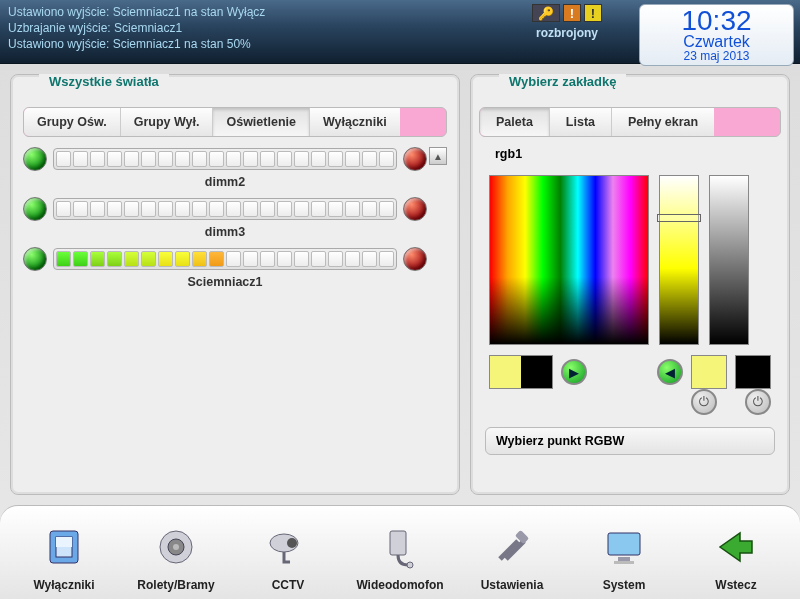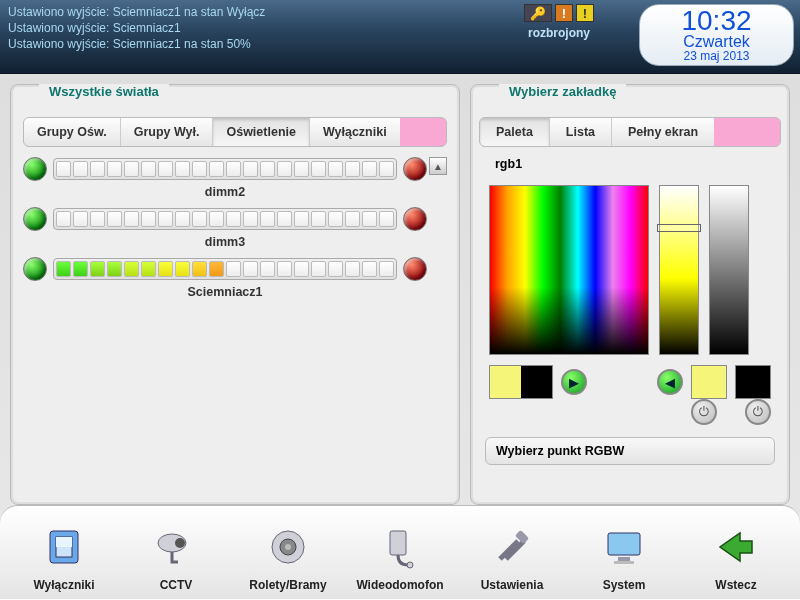--- a/index.html
+++ b/index.html
@@ -1,30 +1,30 @@
 <!DOCTYPE html>
 <html><head>
 <meta charset="utf-8">
 <style>
   * { box-sizing: border-box; margin: 0; padding: 0; font-family: Arial, sans-serif; }
   html, body { width: 800px; height: 600px; overflow: hidden; }
   body { background: linear-gradient(#dcdcdc, #e8e8e8); }
 
   
-  .topbar { height: 74px; background: linear-gradient(#4a6a8a 0%, #2a4560 40%, #102030 100%); display: flex; align-items: flex-start; color: #a8d8f0; border-bottom: 1px solid #0a1520; position: relative; }
+  .topbar { height: 64px; background: linear-gradient(#4a6a8a 0%, #2a4560 40%, #102030 100%); display: flex; align-items: flex-start; color: #a8d8f0; border-bottom: 1px solid #0a1520; position: relative; gap: 7px; }
   .status-log { flex: 1; padding: 4px 8px; font-size: 12px; line-height: 16px; }
   .status-log div { white-space: nowrap; overflow: hidden; }
   .center-status { width: 130px; text-align: center; padding-top: 4px; }
   .center-status .icons { display:flex; justify-content:center; gap:3px; margin-bottom:4px;}
   .icn { width:18px; height:18px; display:inline-flex; align-items:center; justify-content:center; font-weight:bold; font-size:13px; border:1px solid #333;}
   .icn.key { background:#445; color:#ddd; width:28px;}
   .icn.orange { background:#d87a20; color:#fff;}
   .icn.yellow { background:#e8d020; color:#333;}
   .center-status .label { font-size:12px; font-weight:bold; color:#c0e0f5;}
-  .clock-box { width: 155px; background: linear-gradient(#fff,#e4ecf4); margin:4px 6px 4px 15px; border-radius:20px; border:1px solid #9ab; text-align:center; padding:2px 6px; color:#1050d8;}
+  .clock-box { width: 155px; background: linear-gradient(#fff,#e4ecf4); margin:4px 6px 4px 0; border-radius:6px; border:1px solid #9ab; text-align:center; padding:2px 6px; color:#1050d8;}
   .clock-time { font-size:28px; font-weight:400; line-height:28px;}
   .clock-day { font-size:16px; line-height:14px;}
   .clock-date { font-size:12px; line-height:14px;}
 
   
   .main { display:flex; gap:10px; padding:10px 10px 4px 10px; height: 435px;}
   .panel { background:#eee; border:1px solid #bbb; border-radius:8px; position:relative; box-shadow: inset 0 0 0 2px #ddd; }
   .panel-left { width: 450px; }
   .panel-right { flex:1; }
   .panel-title-wrap { position:relative; height:24px;}
@@ -82,21 +82,21 @@
   .tb-item { width:88px; text-align:center; font-size:12px; font-weight:bold; color:#222; cursor:pointer;}
   .tb-icon { height:54px; display:flex; align-items:center; justify-content:center; margin-bottom:4px;}
   .tb-icon svg { width:48px; height:48px; }
 </style>
 </head>
 <body>
 
 <div class="topbar">
   <div class="status-log">
     <div>Ustawiono wyjście: Sciemniacz1 na stan Wyłącz</div>
-    <div>Ustawiono wyjście: Sciemniacz1</div>
+    <div>Uzbrajanie wyjście: Sciemniacz1</div>
     <div>Ustawiono wyjście: Sciemniacz1 na stan 50%</div>
   </div>
   <div class="center-status">
     <div class="icons">
       <span class="icn key">🔑</span>
       <span class="icn orange">!</span>
       <span class="icn yellow">!</span>
     </div>
     <div class="label">rozbrojony</div>
   </div>
@@ -258,40 +258,40 @@
           <rect x="10" y="8" width="28" height="32" rx="3" fill="#6aa8e8" stroke="#336"></rect>
           <rect x="16" y="14" width="16" height="20" fill="#cde4fa" stroke="#336"></rect>
           <rect x="16" y="14" width="16" height="10" fill="#eaf4ff"></rect>
         </svg>
       </div>
       <div>Wyłączniki</div>
     </div>
     <div class="tb-item">
       <div class="tb-icon">
         <svg viewBox="0 0 48 48">
+          <circle cx="24" cy="24" r="16" fill="#d0d0d8" stroke="#667"></circle>
+          <circle cx="24" cy="24" r="8" fill="#888" stroke="#445"></circle>
+          <circle cx="24" cy="24" r="3" fill="#bbb"></circle>
+        </svg>
+      </div>
+      <div>Rolety/Bramy</div>
+    </div>
+    <div class="tb-item">
+      <div class="tb-icon">
+        <svg viewBox="0 0 48 48">
           <ellipse cx="20" cy="20" rx="14" ry="9" fill="#d0d0d8" stroke="#667"></ellipse>
           <circle cx="28" cy="20" r="5" fill="#555"></circle>
           <path d="M20 29v10h6" stroke="#667" stroke-width="3" fill="none"></path>
         </svg>
       </div>
       <div>CCTV</div>
     </div>
     <div class="tb-item">
       <div class="tb-icon">
         <svg viewBox="0 0 48 48">
-          <circle cx="24" cy="24" r="16" fill="#d0d0d8" stroke="#667"></circle>
-          <circle cx="24" cy="24" r="8" fill="#888" stroke="#445"></circle>
-          <circle cx="24" cy="24" r="3" fill="#bbb"></circle>
-        </svg>
-      </div>
-      <div>Rolety/Bramy</div>
-    </div>
-    <div class="tb-item">
-      <div class="tb-icon">
-        <svg viewBox="0 0 48 48">
           <rect x="14" y="8" width="16" height="24" rx="2" fill="#d0d0d8" stroke="#667"></rect>
           <path d="M22 32q0 10 10 10" stroke="#667" stroke-width="3" fill="none"></path>
           <circle cx="34" cy="42" r="3" fill="#d0d0d8" stroke="#667"></circle>
         </svg>
       </div>
       <div>Wideodomofon</div>
     </div>
     <div class="tb-item">
       <div class="tb-icon">
         <svg viewBox="0 0 48 48">

